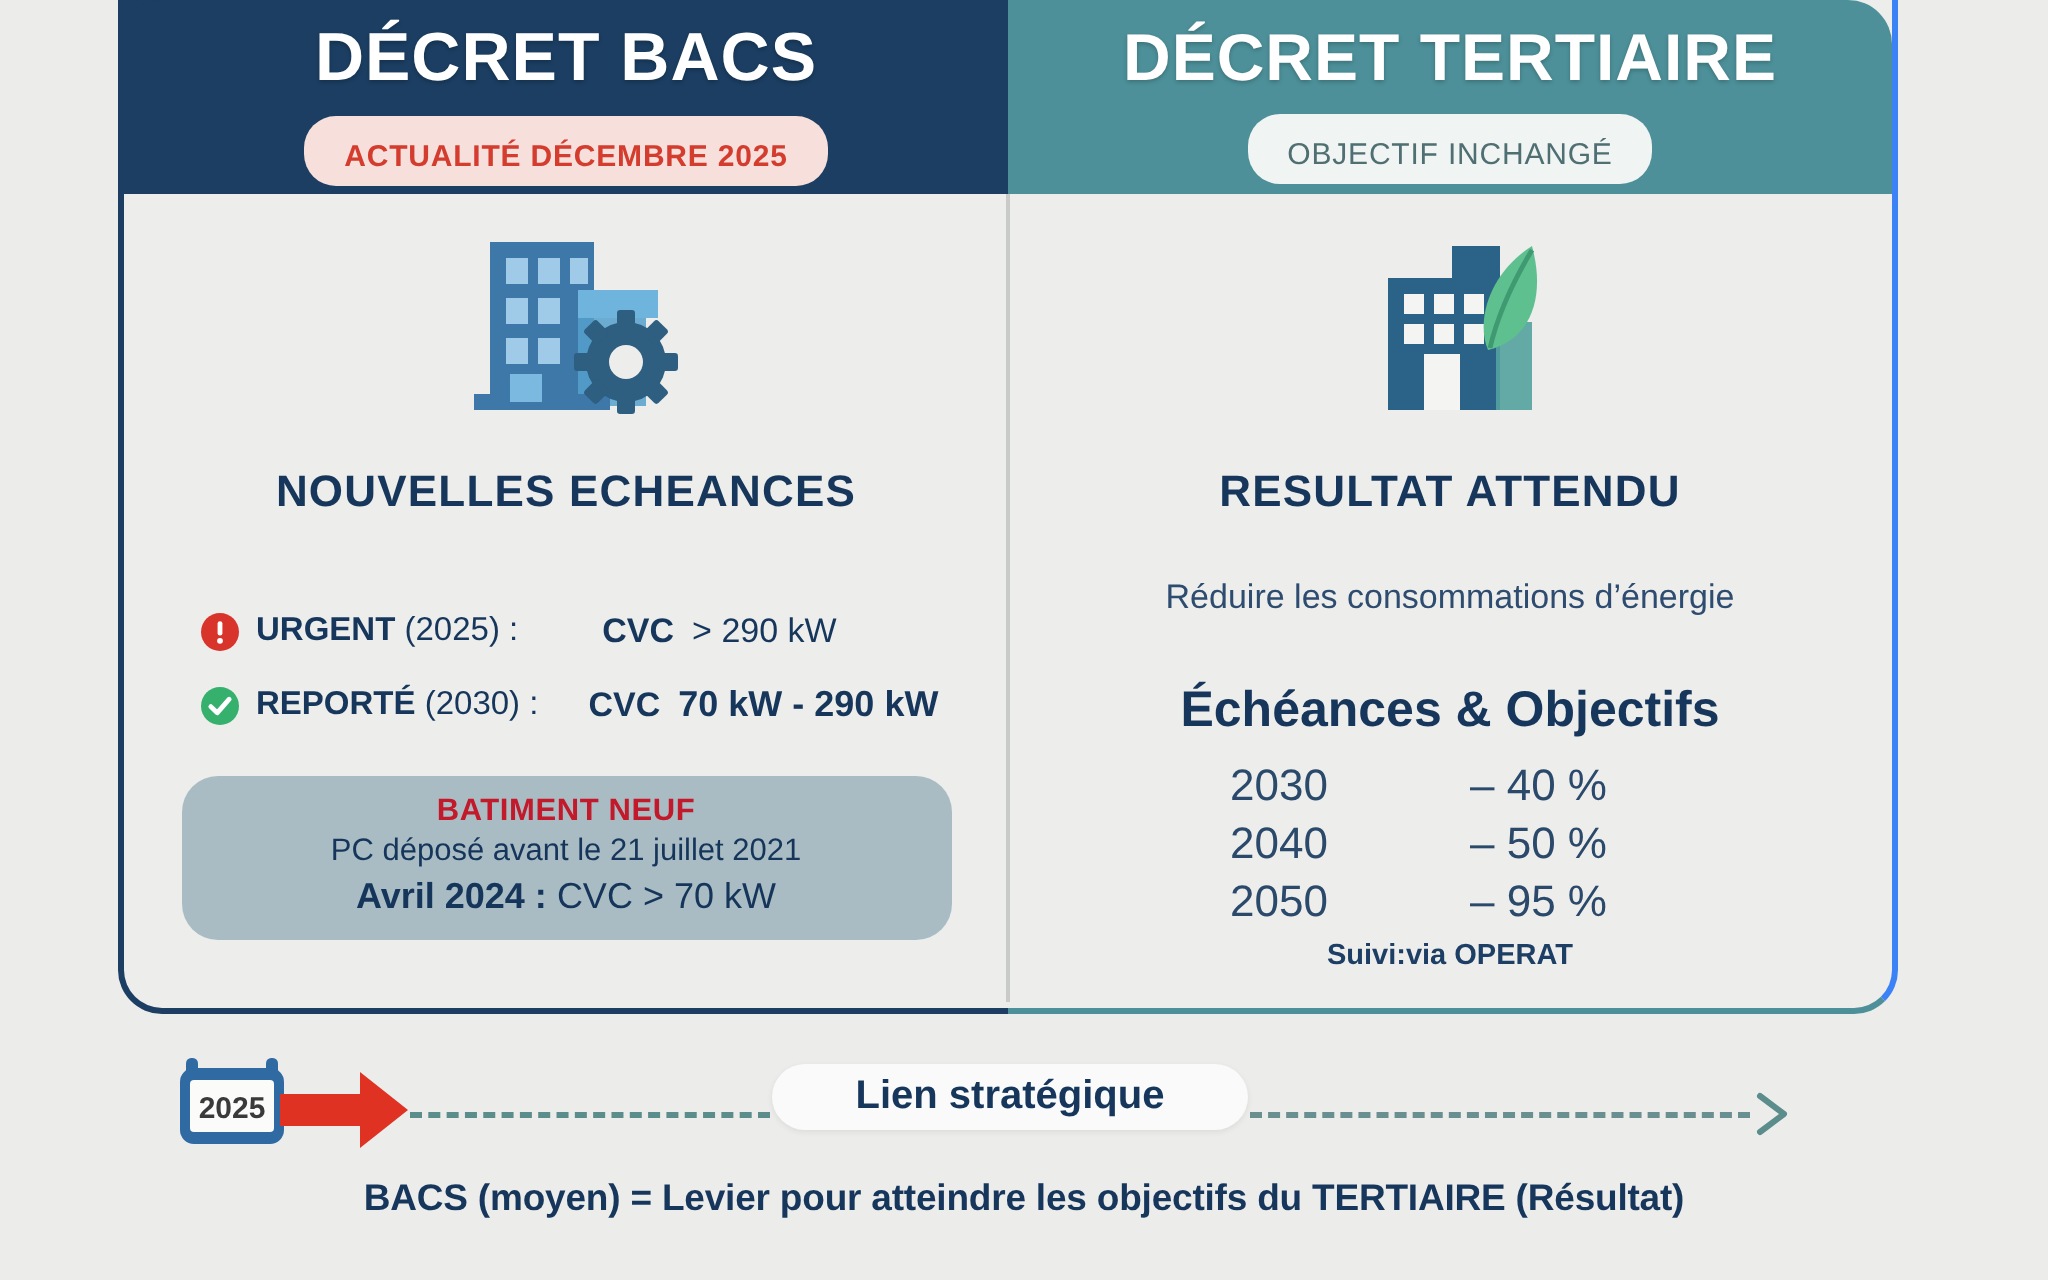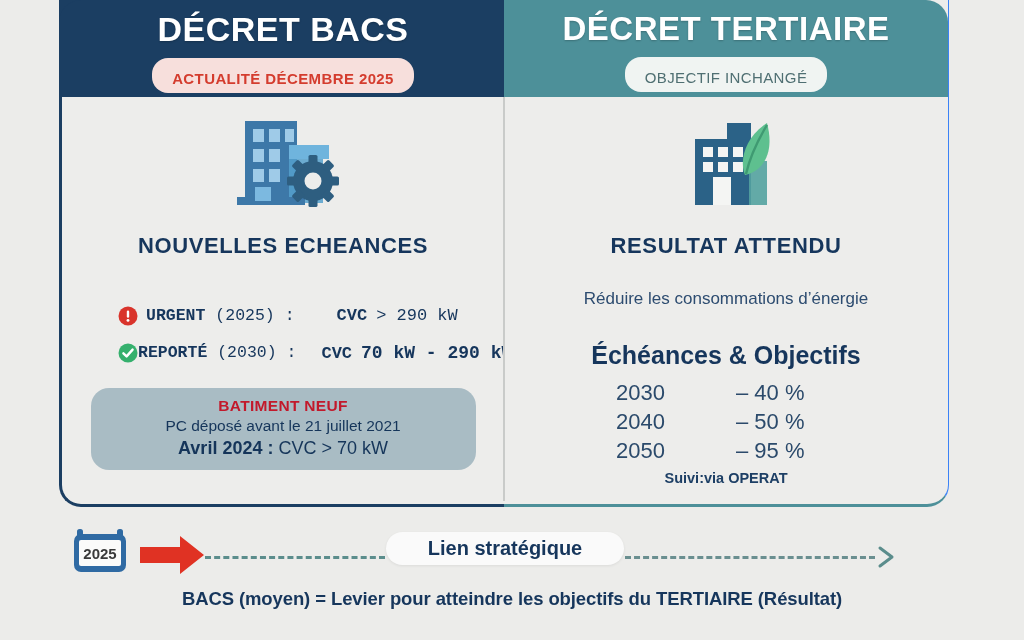--- a/index.html
+++ b/index.html
@@ -39,21 +39,21 @@
     align-items: center;
   }
 
   .panel-left {
     border-left: 3px solid #1b3e62;
     border-bottom: 3px solid #1b3e62;
     border-radius: 0 0 0 22px;
   }
 
   .panel-right {
-    border-right: 1px solid #3b82f6;
+    border-right: 3px solid #3b82f6;
     border-bottom: 3px solid #4d9099;
     border-radius: 0 0 22px 0;
   }
 
   .divider {
     position: absolute;
     left: 50%;
     top: 97px;
     width: 2px;
     height: 404px;
@@ -120,22 +120,21 @@
     color: #16365c;
     font-size: 22px;
     font-weight: bold;
     letter-spacing: 0.6px;
   }
 
   
   .rows {
     margin-top: 38px;
     width: 100%;
-    padding-left: 56px;
-    font-family: Liberation Mono, monospace;
+    padding-left: 38px;
   }
   .row {
     display: flex;
     align-items: center;
     height: 37px;
     color: #16365c;
   }
   .row .ico { width: 28px; display: flex; align-items: center; }
   .row .lbl { font-size: 16.5px; font-weight: bold; white-space: nowrap; }
   .row .lbl .yr { font-weight: normal; }
@@ -198,21 +197,21 @@
   }
 
   
   .strip {
     position: absolute;
     left: 0; top: 512px;
     width: 1024px; height: 70px;
   }
   .cal {
     position: absolute;
-    left: 72px; top: 14px;
+    left: 88px; top: 14px;
     width: 56px; height: 48px; text-align: center;
   }
   .arrow-red {
     position: absolute;
     left: 140px; top: 22px;
   }
   .dashline {
     position: absolute;
     left: 205px; top: 44px;
     width: 180px; height: 2px;

